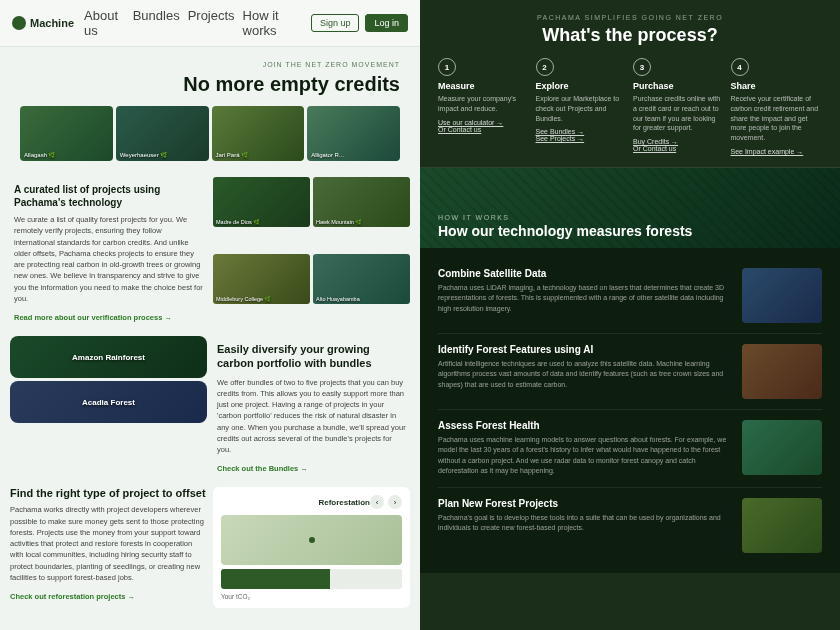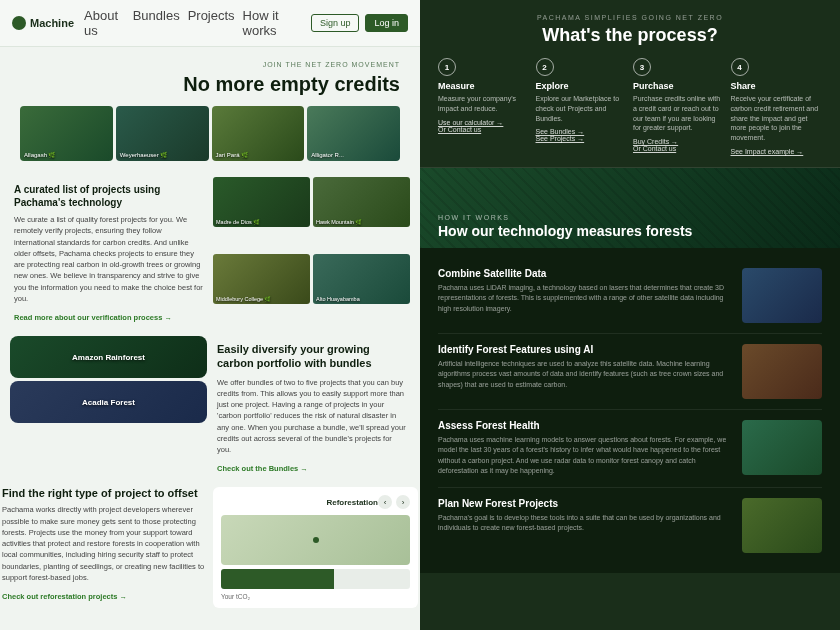--- a/index.html
+++ b/index.html
@@ -215,21 +215,21 @@
       color: #444;
       line-height: 1.5;
       margin-bottom: 6px;
     }
 
     
     .section-reforestation {
       display: grid;
       grid-template-columns: 1fr 1fr;
       gap: 6px;
-      padding: 0 2px 12px;
+      padding: 0 10px 12px;
     }
     .reforestation-text h3 {
       font-size: 11px;
       font-weight: 700;
       color: #0e1e0e;
       margin-bottom: 5px;
     }
     .reforestation-text p {
       font-size: 7.5px;
       color: #444;

